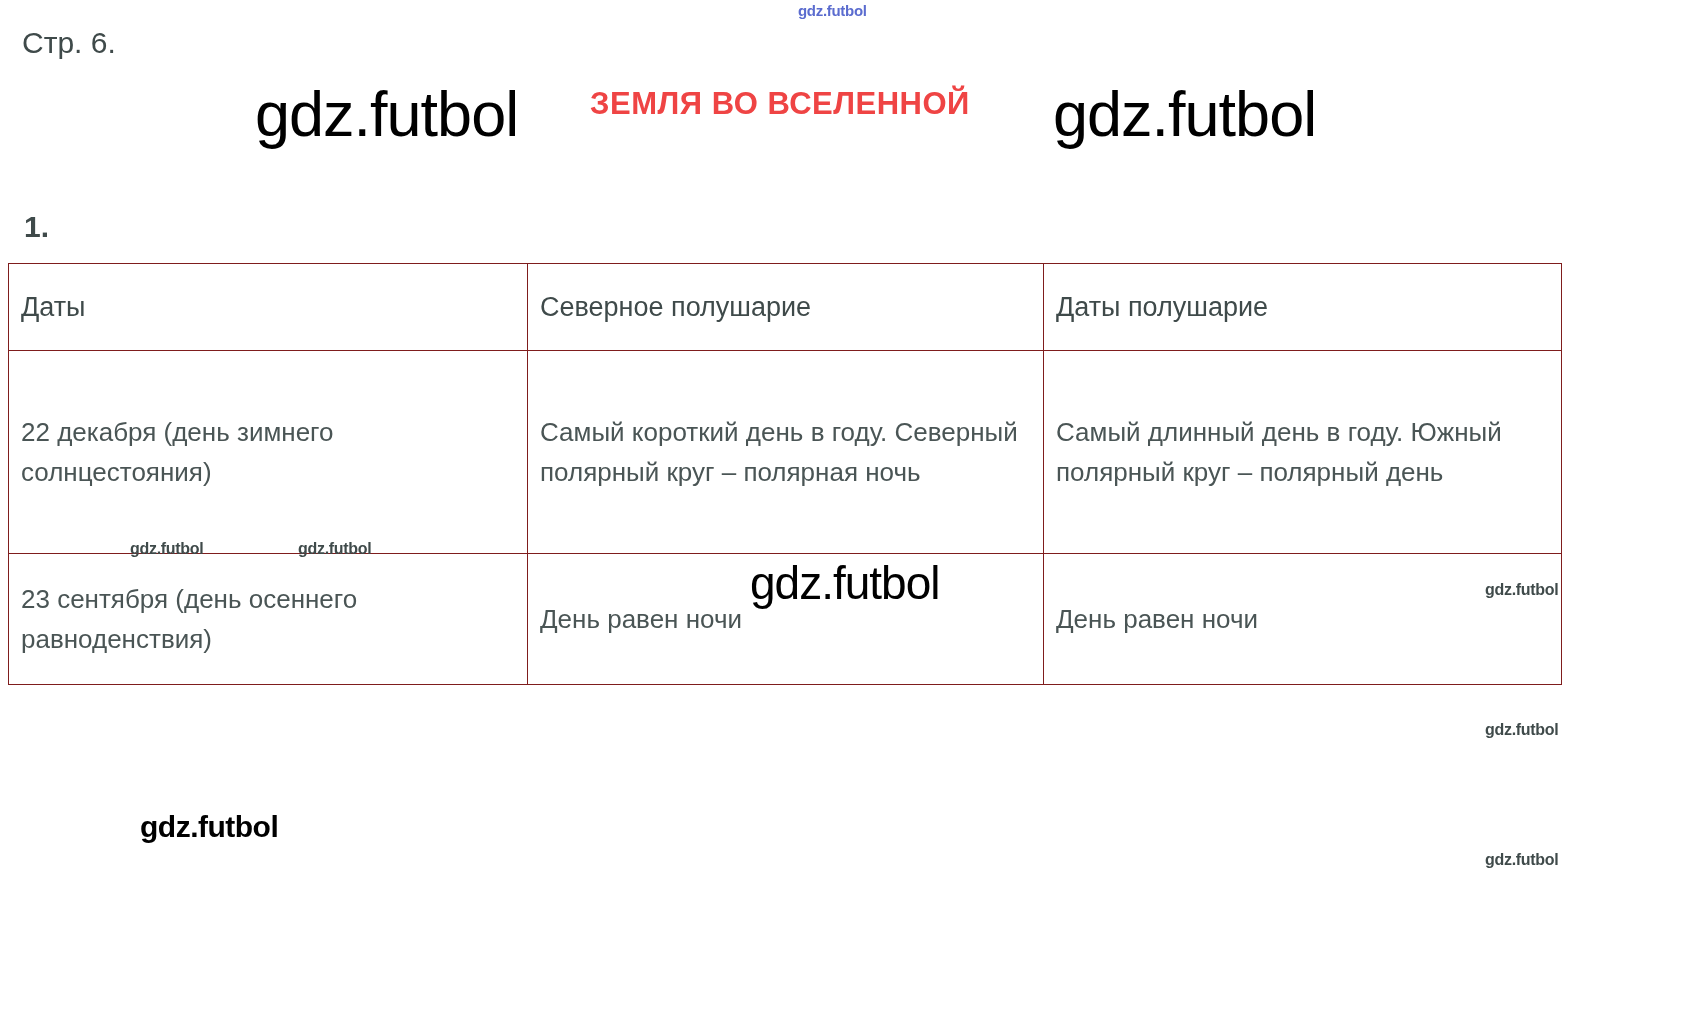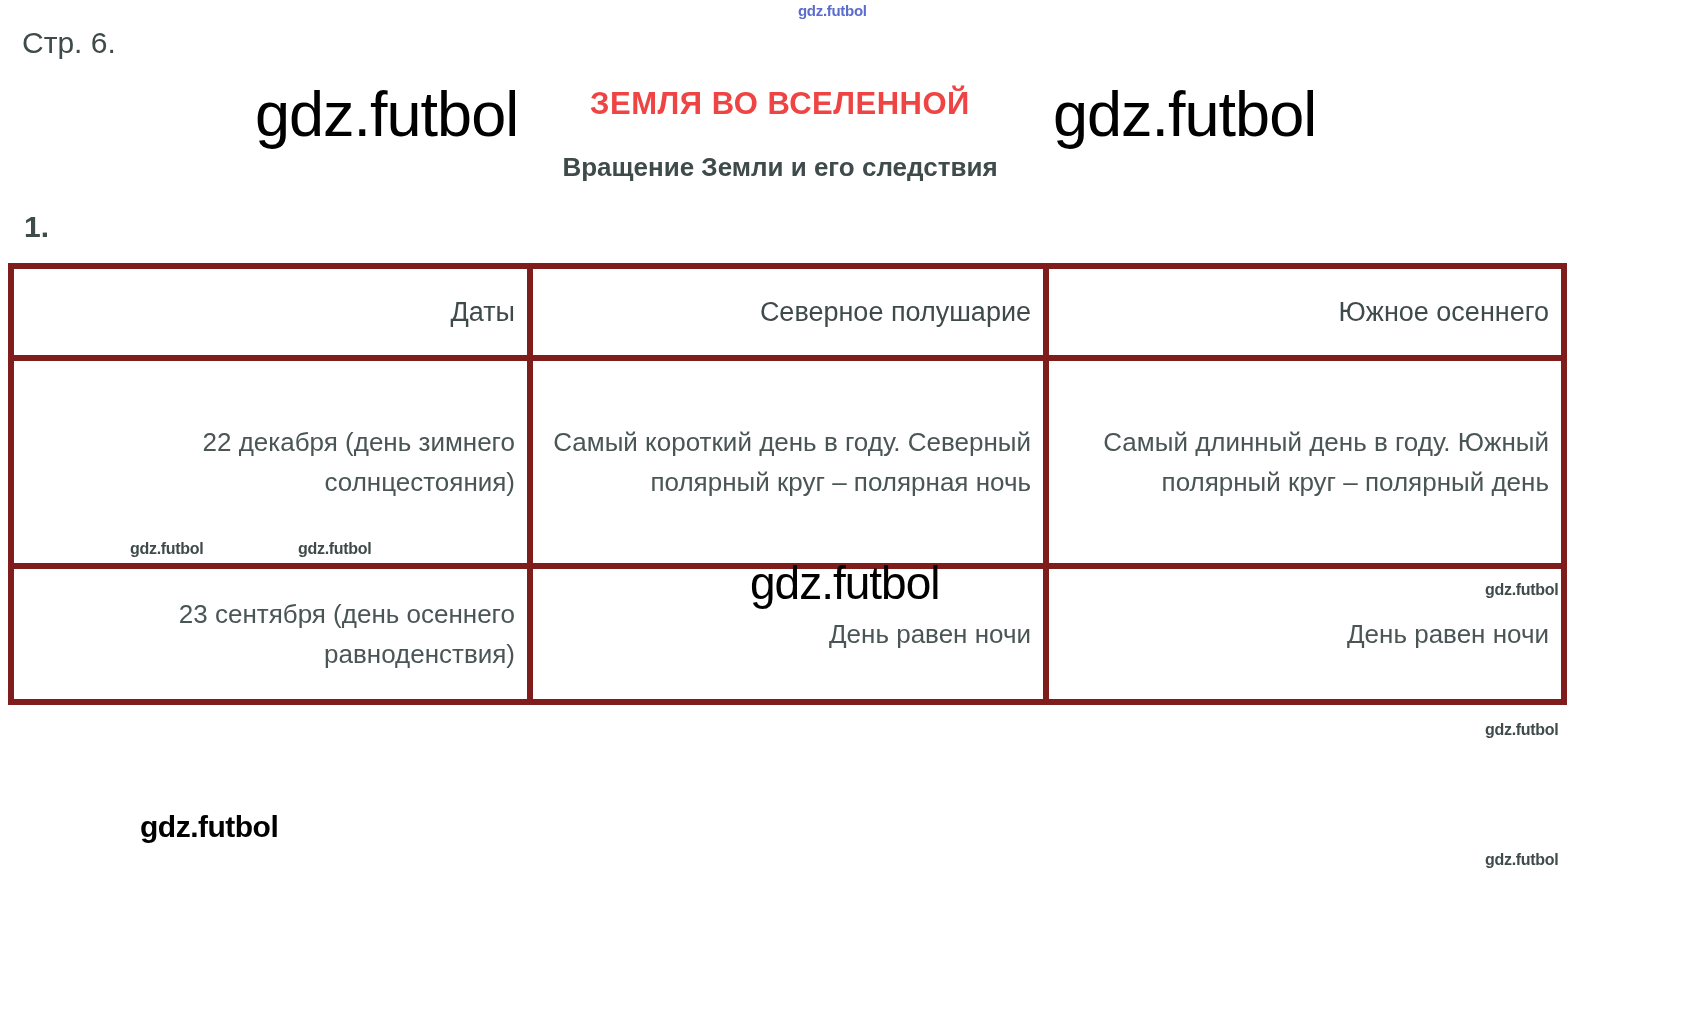--- a/index.html
+++ b/index.html
@@ -81,23 +81,23 @@
     top: 263px;
     left: 8px;
     width: 1553px;
   }
   table.main-table {
     border-collapse: collapse;
     width: 1553px;
     table-layout: fixed;
   }
   table.main-table td, table.main-table th {
-    border: 6px solid #7f1d1d;
+    border: 1px solid #7f1d1d;
     vertical-align: middle;
-    text-align: right;
+    text-align: left;
     font-weight: normal;
     color: #4a5555;
     padding: 10px 12px;
   }
   table.main-table th {
     font-size: 27px;
     height: 66px;
     color: #3f4a4a;
   }
   table.main-table td {
@@ -154,36 +154,35 @@
 </head>
 <body>
 
 <div class="page">
 
   <div class="top-watermark wm-x">gdz.futbol</div>
 
   <div class="page-label">Стр. 6.</div>
 
   <div class="doc-title">ЗЕМЛЯ ВО ВСЕЛЕННОЙ</div>
-  <div class="doc-subtitle">Вращение Земли и его следствия</div>
 
   <div class="item-number">1.</div>
 
   <div class="table-wrap">
     <table class="main-table">
       <colgroup>
         <col class="c1">
           <col class="c2">
           <col class="c3">
       </colgroup>
       <thead>
         <tr>
           <th>Даты</th>
           <th>Северное полушарие</th>
-          <th>Южное осеннего</th>
+          <th>Даты полушарие</th>
         </tr>
       </thead>
       <tbody>
         <tr class="row-tall">
           <td>22 декабря (день зимнего солнцестояния)</td>
           <td>Самый короткий день в году. Северный полярный круг – полярная ночь</td>
           <td>Самый длинный день в году. Южный полярный круг – полярный день</td>
         </tr>
         <tr class="row-last">
           <td>23 сентября (день осеннего равноденствия)</td>

